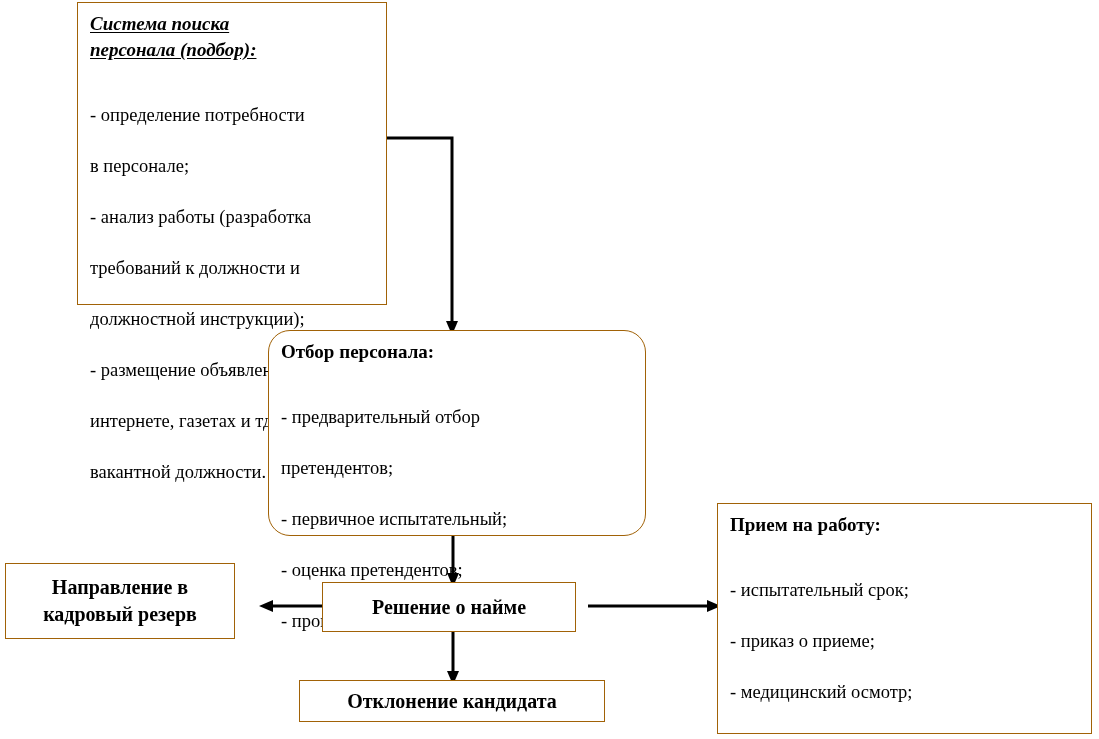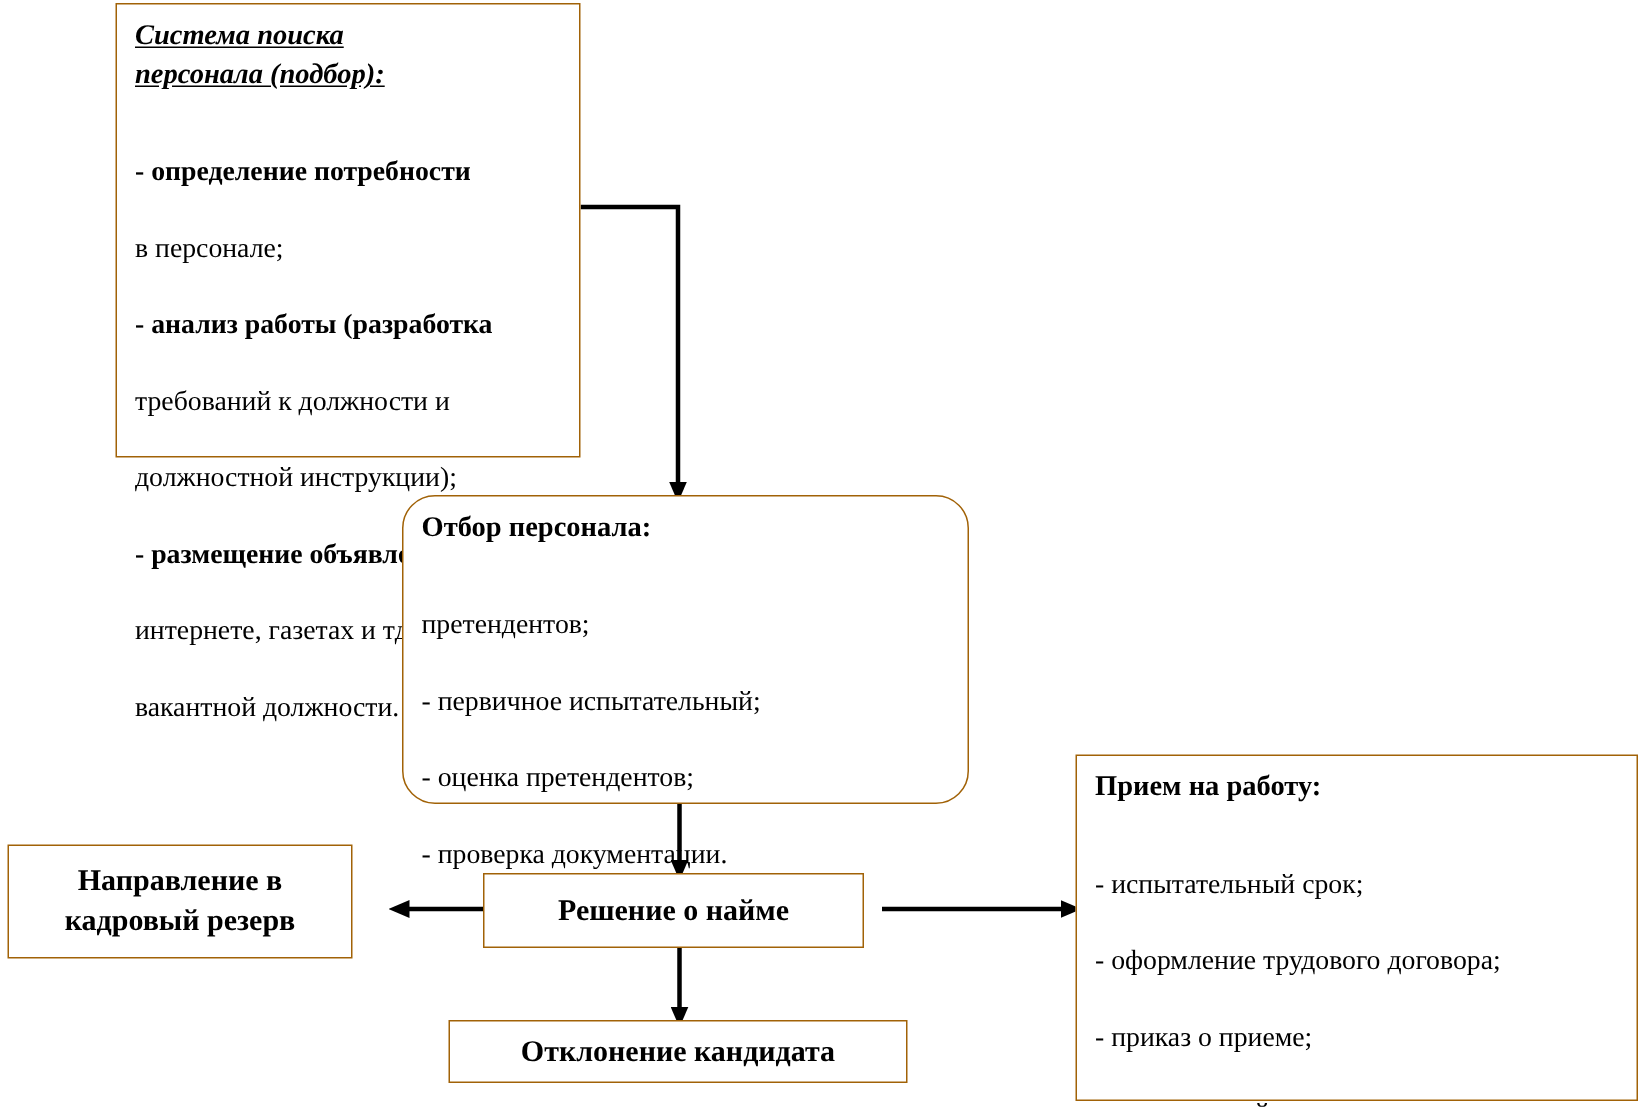--- a/index.html
+++ b/index.html
@@ -31,21 +31,21 @@
     font-style:italic;
     text-decoration:underline;
     text-underline-offset:2px;
   }
   .lines{
     font-size:18.5px;
     line-height:25.5px;
     white-space:pre-line;
   }
   .lines .ln{display:block;}
-  .lines .ln b{font-weight:bold;}
+  .lines .ln b{font-weight:normal;}
   .centerbox{
     display:flex;align-items:center;justify-content:center;
     text-align:center;
   }
   .centerbox .lbl{
     font-weight:bold;font-size:20px;line-height:27px;white-space:pre-line;
   }
 
   
   #box-recruitment-system{left:77px;top:2px;width:310px;height:303px;}
@@ -105,34 +105,34 @@
         <span class="ln">интернете, газетах и тд., о</span>
         <span class="ln">вакантной должности.</span>
       </div>
     </div>
   </div>
 
   <div class="box" id="box-personnel-selection">
     <div class="box-inner">
       <div class="title">Отбор персонала:</div>
       <div class="lines">
+        <span class="ln">- предварительный отбор</span>
         <span class="ln">претендентов;</span>
         <span class="ln">- первичное испытательный;</span>
         <span class="ln">- оценка претендентов;</span>
         <span class="ln">- проверка документации.</span>
       </div>
     </div>
   </div>
 
   <div class="box" id="box-hiring">
     <div class="box-inner">
       <div class="title">Прием на работу:</div>
       <div class="lines">
         <span class="ln">- испытательный срок;</span>
-        <span class="ln">- оформление трудового договора;</span>
         <span class="ln">- приказ о приеме;</span>
         <span class="ln">- медицинский осмотр;</span>
         
         
       </div>
     </div>
   </div>
 
   <div class="box centerbox" id="box-talent-pool">
     <div class="lbl">Направление в

